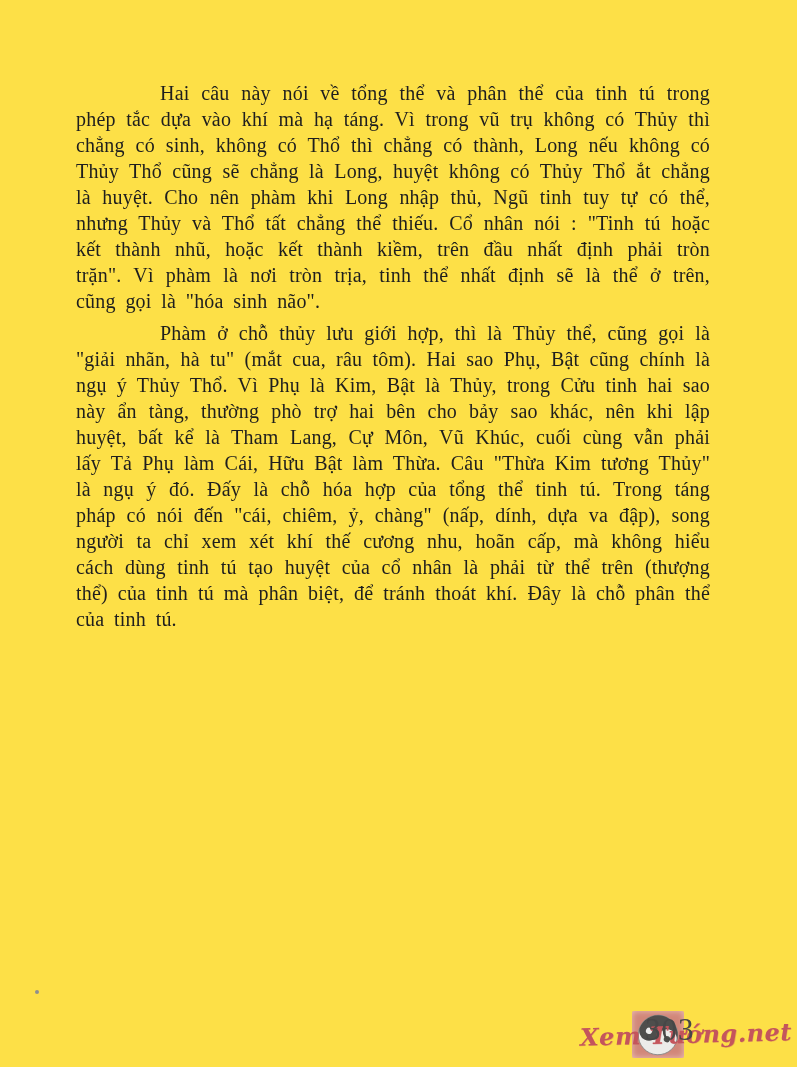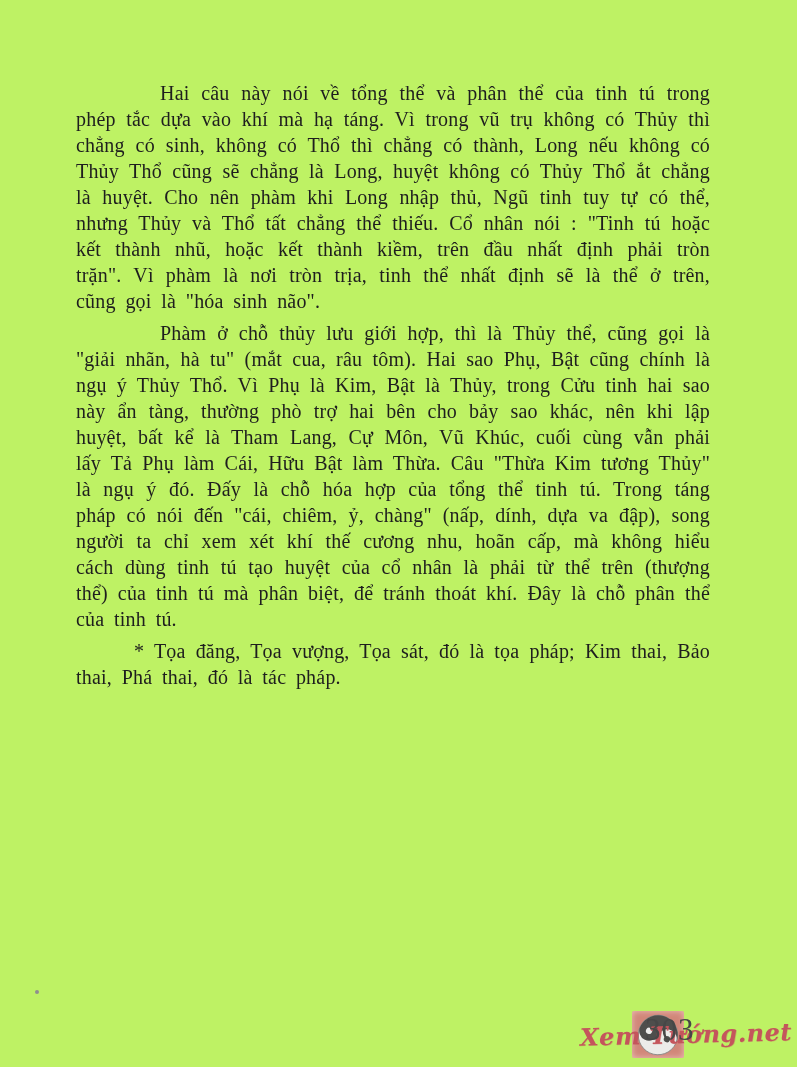--- a/index.html
+++ b/index.html
@@ -10,21 +10,21 @@
     width: 797px;
     height: 1067px;
     position: relative;
     background: #ffffff;
     overflow: hidden;
     font-family: "Liberation Serif", serif;
   }
   .page {
     position: absolute;
     inset: 0;
-    background: #bef264;
+    background: #fde047;
     padding-left: 17px;
   }
   .text-block {
     position: absolute;
     left: 76px;
     top: 80px;
     width: 634px;
     color: #1e1e1e;
     font-size: 20px;
     line-height: 26px;
@@ -101,21 +101,20 @@
   }
 </style>
 </head>
 <body>
 
 <div class="page">
 
   <div class="text-block">
     <p class="para">Hai câu này nói về tổng thể và phân thể của tinh tú trong phép tắc dựa vào khí mà hạ táng. Vì trong vũ trụ không có Thủy thì chẳng có sinh, không có Thổ thì chẳng có thành, Long nếu không có Thủy Thổ cũng sẽ chẳng là Long, huyệt không có Thủy Thổ ắt chẳng là huyệt. Cho nên phàm khi Long nhập thủ, Ngũ tinh tuy tự có thể, nhưng Thủy và Thổ tất chẳng thể thiếu. Cổ nhân nói : "Tinh tú hoặc kết thành nhũ, hoặc kết thành kiềm, trên đầu nhất định phải tròn trặn". Vì phàm là nơi tròn trịa, tinh thể nhất định sẽ là thể ở trên, cũng gọi là "hóa sinh não".</p>
     <p class="para">Phàm ở chỗ thủy lưu giới hợp, thì là Thủy thể, cũng gọi là "giải nhãn, hà tu" (mắt cua, râu tôm). Hai sao Phụ, Bật cũng chính là ngụ ý Thủy Thổ. Vì Phụ là Kim, Bật là Thủy, trong Cửu tinh hai sao này ẩn tàng, thường phò trợ hai bên cho bảy sao khác, nên khi lập huyệt, bất kể là Tham Lang, Cự Môn, Vũ Khúc, cuối cùng vẫn phải lấy Tả Phụ làm Cái, Hữu Bật làm Thừa. Câu "Thừa Kim tương Thủy" là ngụ ý đó. Đấy là chỗ hóa hợp của tổng thể tinh tú. Trong táng pháp có nói đến "cái, chiêm, ỷ, chàng" (nấp, dính, dựa va đập), song người ta chỉ xem xét khí thế cương nhu, hoãn cấp, mà không hiểu cách dùng tinh tú tạo huyệt của cổ nhân là phải từ thể trên (thượng thể) của tinh tú mà phân biệt, để tránh thoát khí. Đây là chỗ phân thể của tinh tú.</p>
-    <p class="para note">* Tọa đăng, Tọa vượng, Tọa sát, đó là tọa pháp; Kim thai, Bảo thai, Phá thai, đó là tác pháp.</p>
   </div>
 
   <div class="speck"></div>
 
   <div class="footer"></div>
 
   <div class="logo-box">
     <span>
       <svg width="42" height="42" viewBox="0 0 100 100" aria-hidden="true">
         <circle cx="50" cy="50" r="47" fill="#ececea" stroke="#8a8a88" stroke-width="2"></circle>

